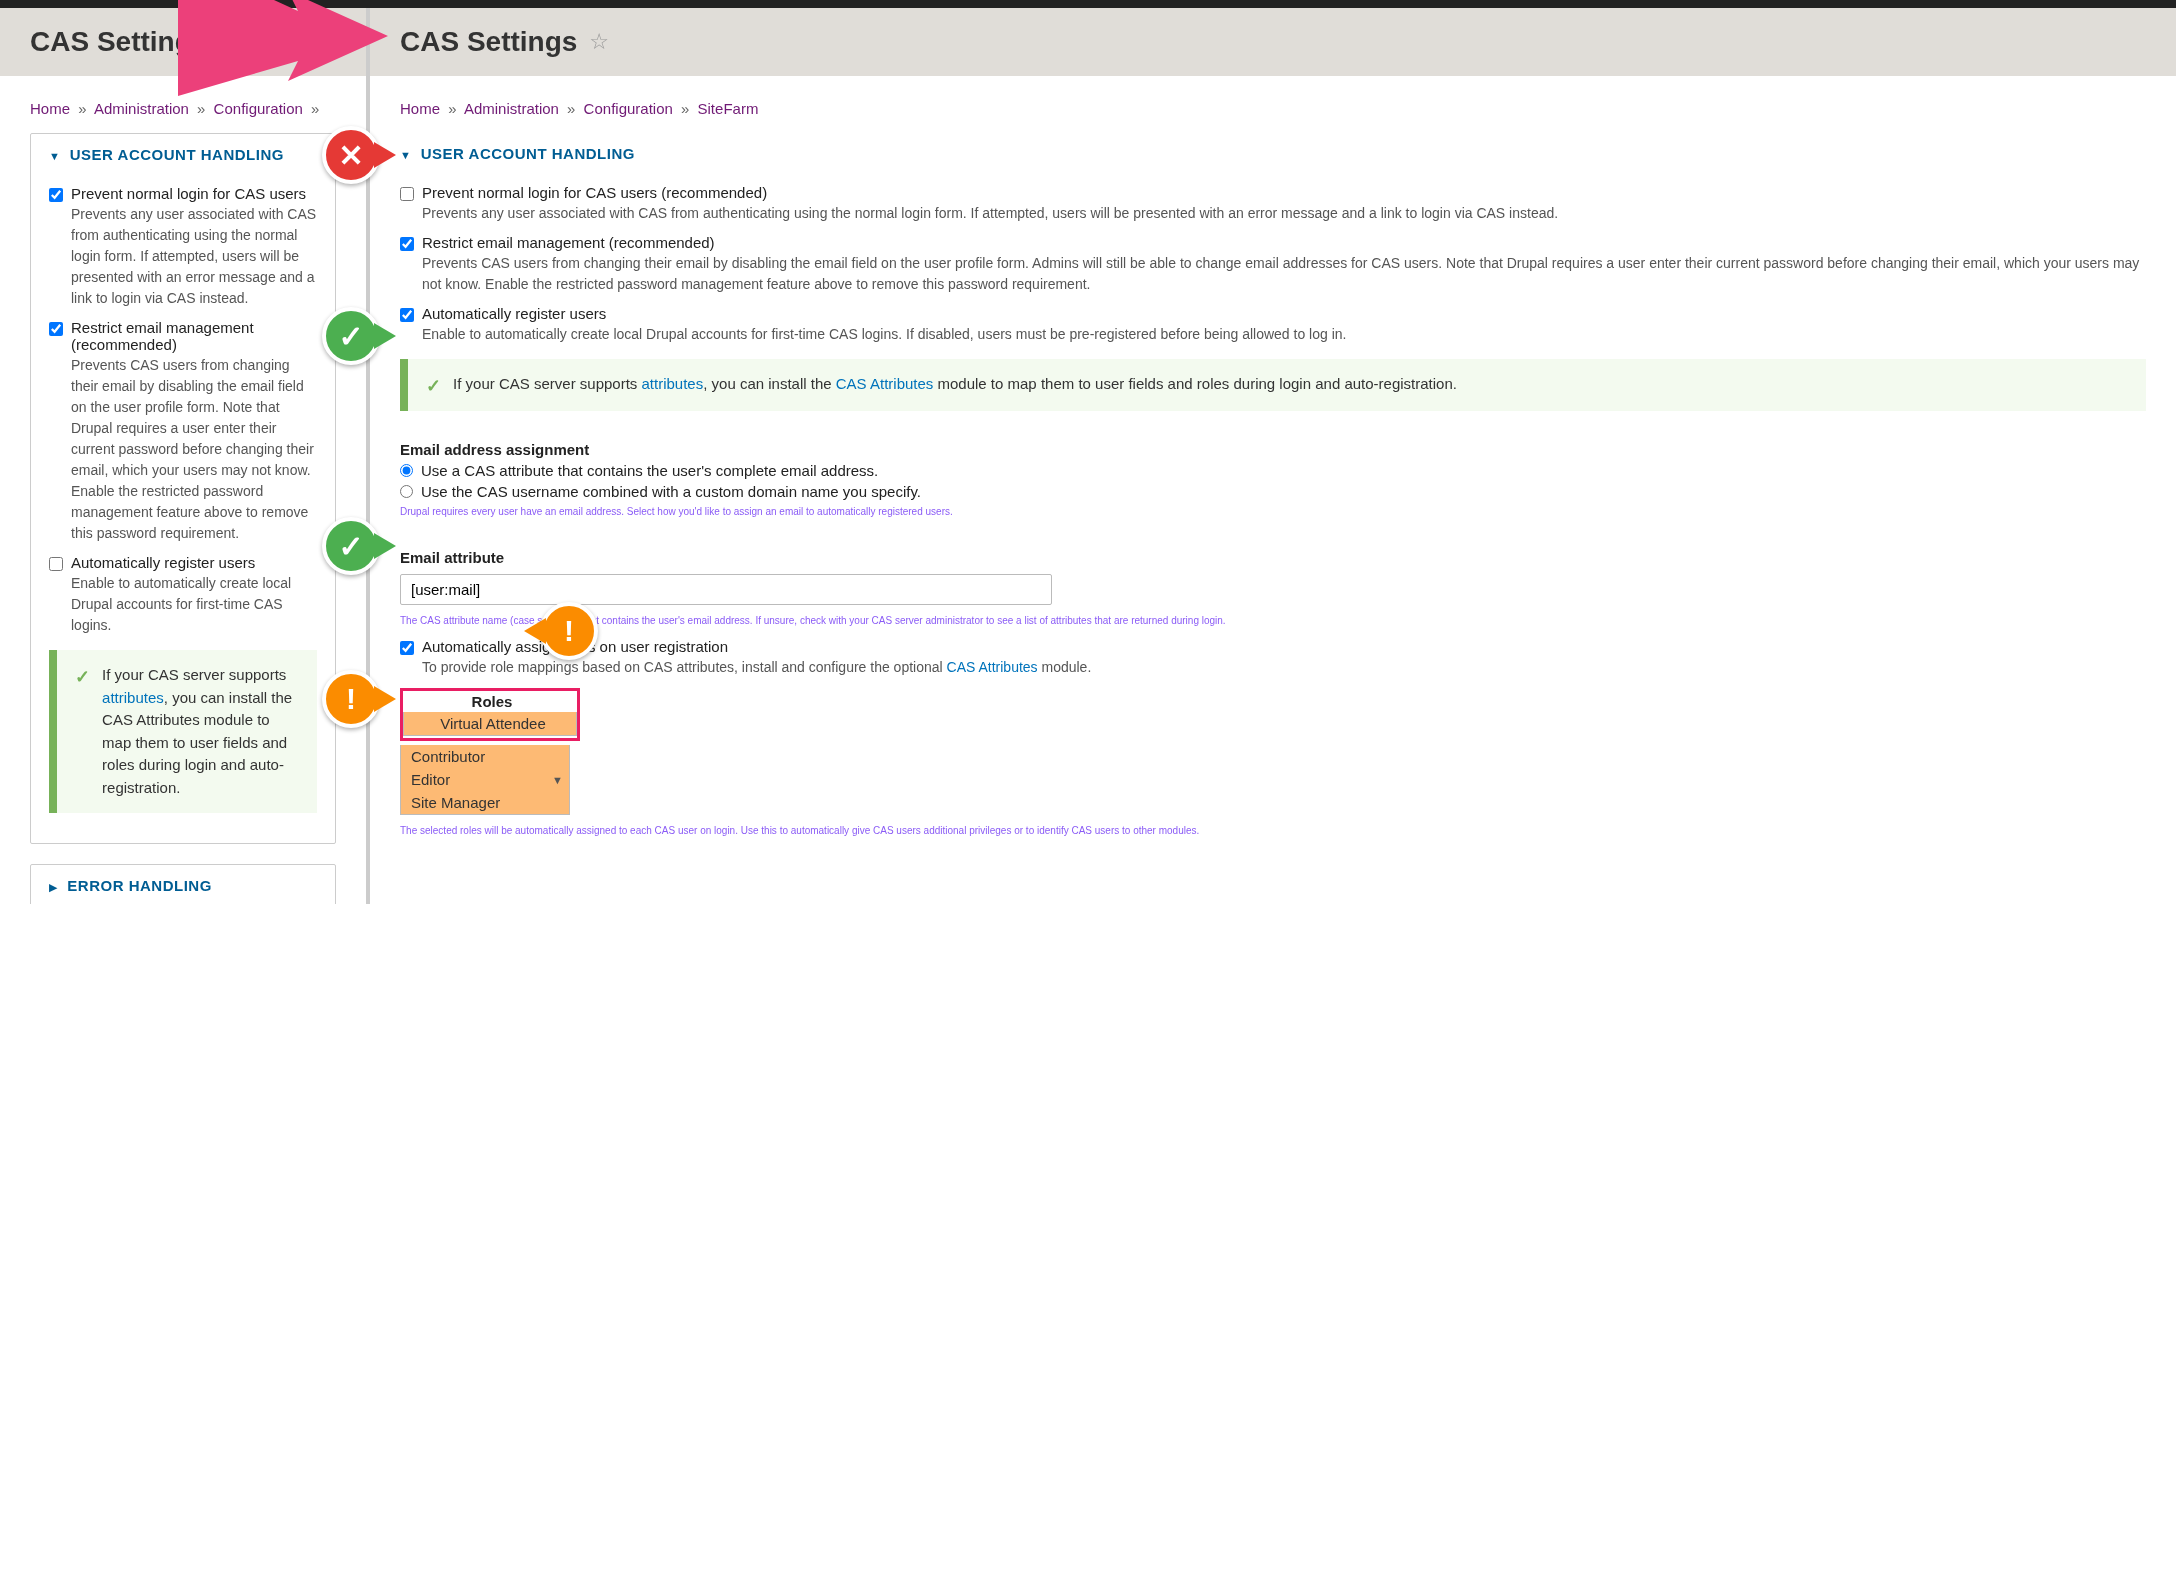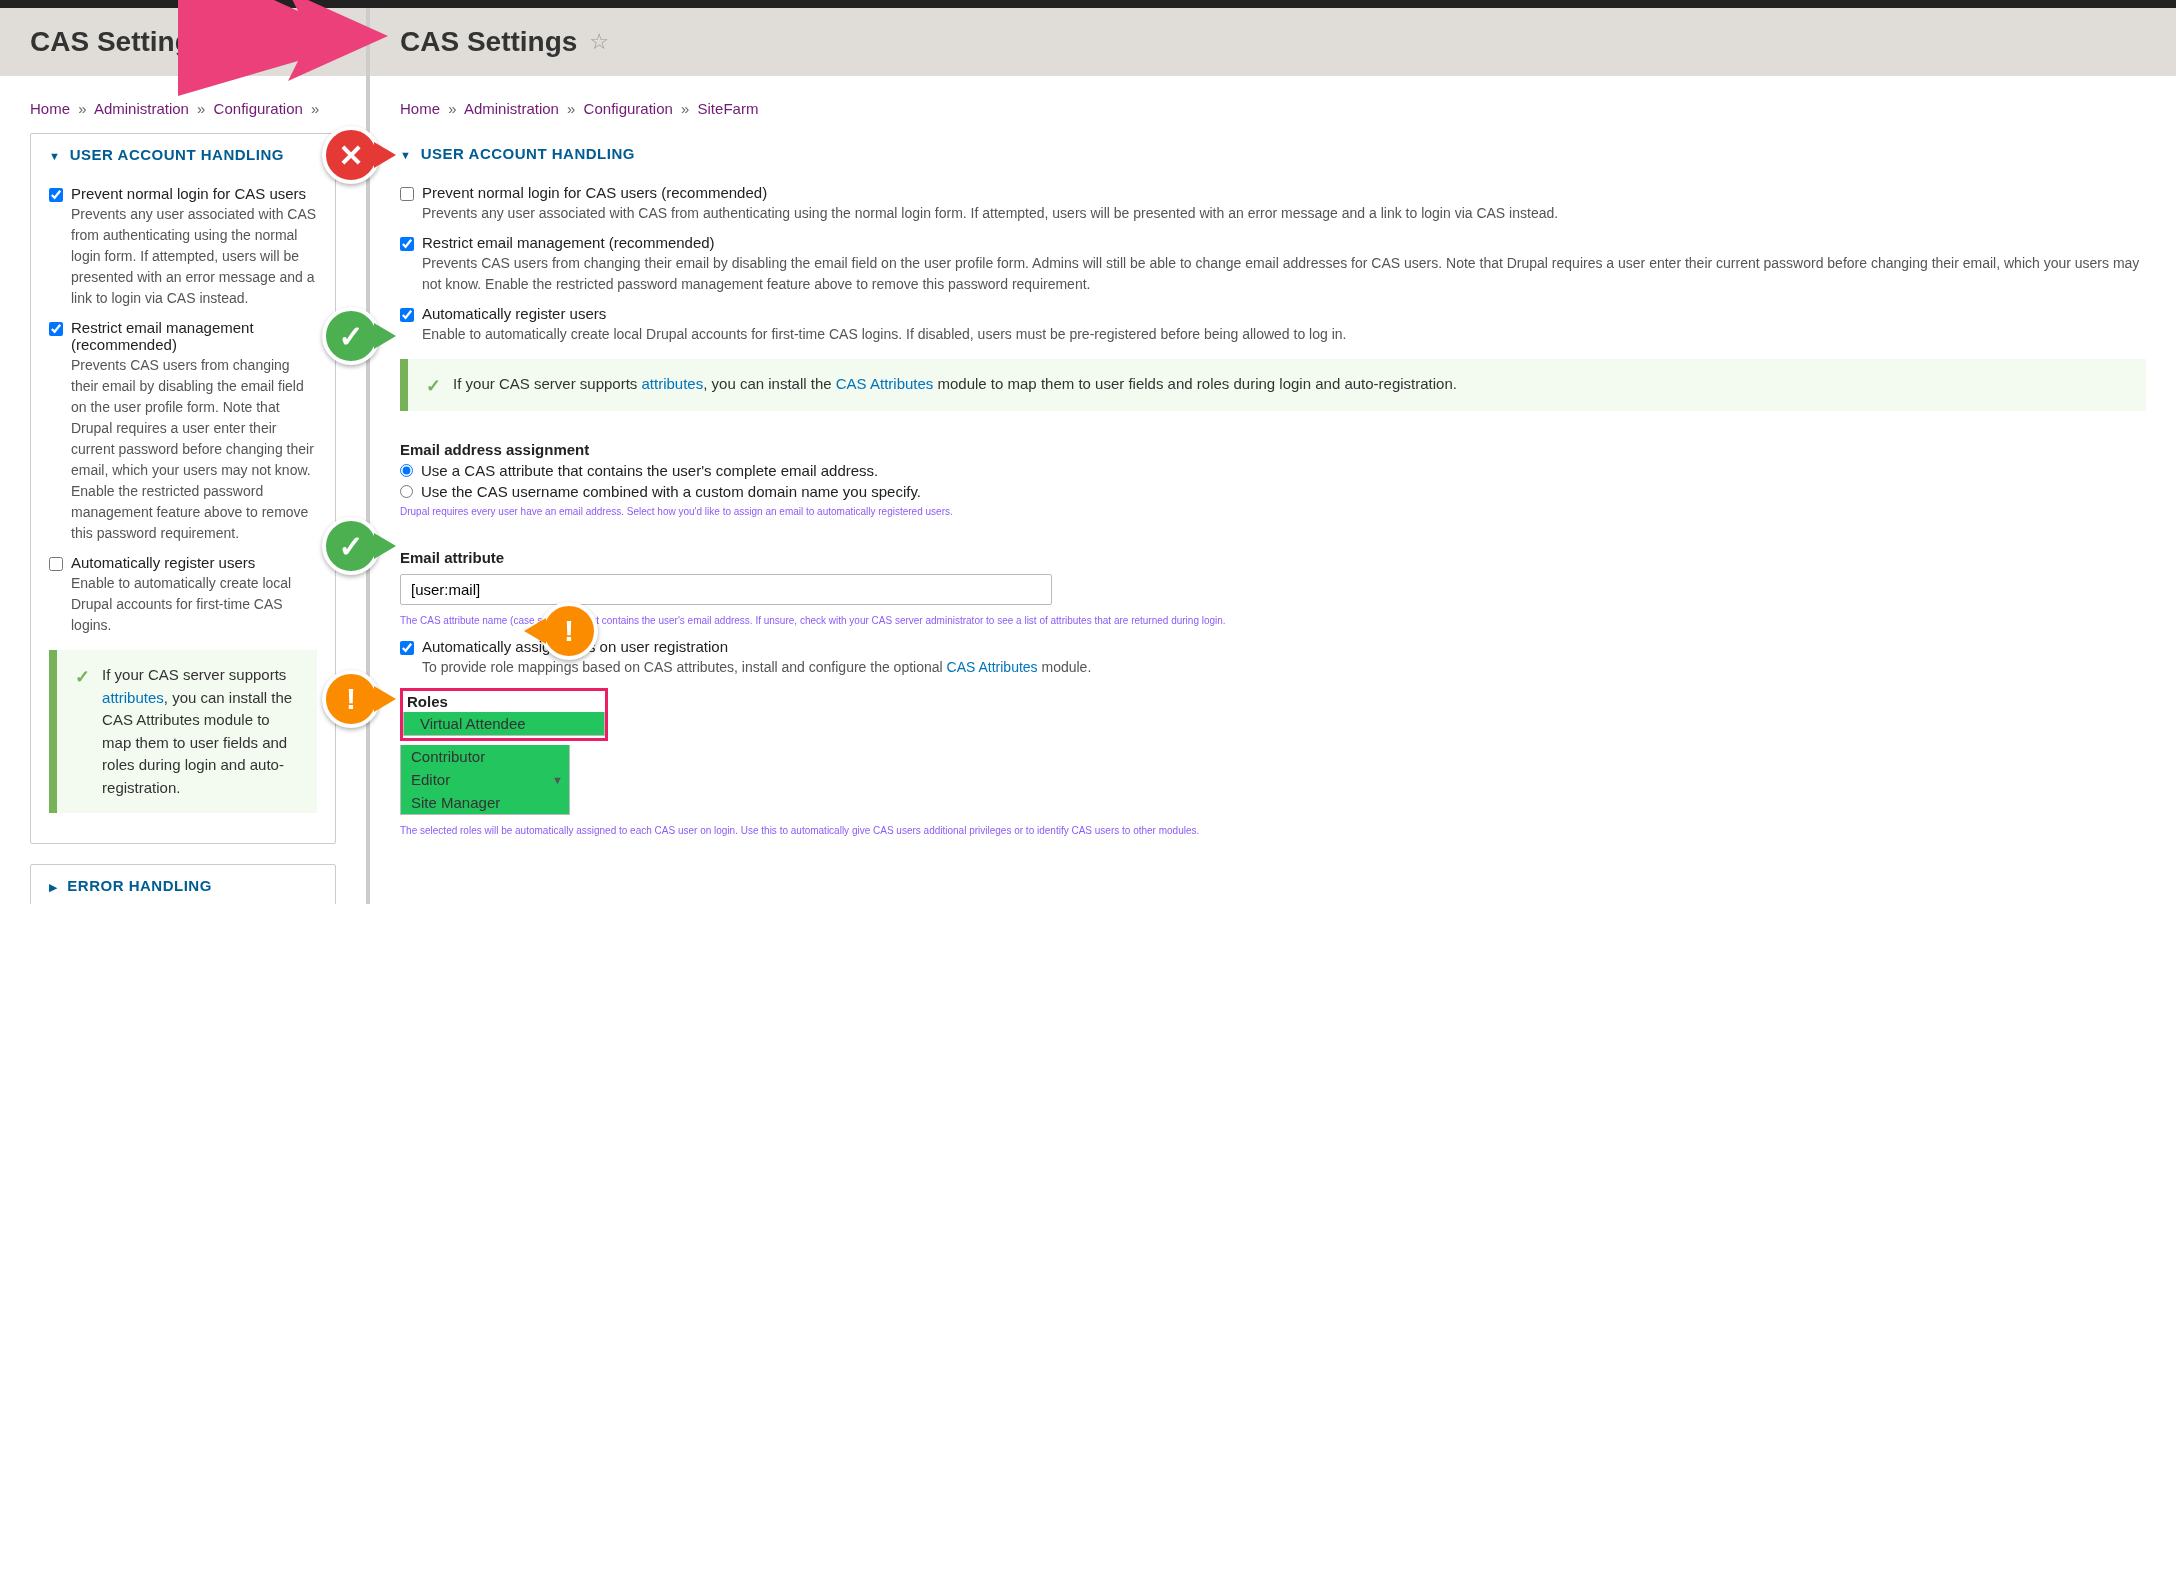--- a/index.html
+++ b/index.html
@@ -27,21 +27,21 @@
 .setting-desc a { color: #0073bb; text-decoration: none; }
 .info-callout { background: #f3faef; border-left: 8px solid #77b259; padding: 14px 18px; margin: 14px 0; display: flex; gap: 12px; align-items: flex-start; }
 .info-callout .check { color: #77b259; font-size: 18px; font-weight: bold; margin-top: 2px; }
 .info-callout .txt { color: #333; font-size: 15px; line-height: 1.5; }
 .info-callout .txt a { color: #0073bb; text-decoration: none; }
 .sub-heading { font-weight: 700; color: #222; font-size: 15px; margin: 30px 0 4px; }
 .radio-row { display: flex; align-items: center; gap: 8px; margin: 4px 0; }
 .radio-row label { color: #222; font-size: 15px; }
 .help-text { color: #8b5cf6; font-size: 10px; line-height: 1.5; margin: 4px 0 10px; }
 .text-input { width: 652px; padding: 6px 10px; font-size: 15px; border: 1px solid #bbb; border-radius: 2px; margin: 4px 0; }
-.roles-box { border: 1px solid #bbb; width: 170px; background: #22c55e; font-size: 15px; position: relative; margin-top: 4px; }
+.roles-box { border: 1px solid #bbb; width: 170px; background: #fdba74; font-size: 15px; position: relative; margin-top: 4px; }
 .roles-box .role { padding: 3px 10px; }
 .roles-highlight { border: 3px solid #e91e63; padding-bottom: 2px; }
 .pages-label { font-weight: 700; margin: 10px 0 4px; font-size: 15px; }
 .pages-textarea { width: 100%; height: 90px; border: 1px solid #bbb; border-radius: 2px; padding: 6px; font-family: inherit; font-size: 14px; }
 .dropdown-arrow { position: absolute; right: 6px; bottom: 28px; color: #555; font-size: 11px; }
 
 .big-arrow { position: absolute; left: 178px; top: -52px; z-index: 10; }
 
 .badge { position: absolute; z-index: 20; width: 58px; height: 58px; border-radius: 50%; display: flex; align-items: center; justify-content: center; border: 4px solid #fff; box-shadow: 0 2px 4px rgba(0,0,0,0.3); }
 .badge::after { content: ""; position: absolute; right: -20px; top: 50%; margin-top: -13px; border-left: 22px solid; border-top: 13px solid transparent; border-bottom: 13px solid transparent; }
@@ -232,21 +232,21 @@
       <div class="setting">
         <input type="checkbox" checked="" style="">
         <div class="setting-content">
           <div class="setting-label">Automatically assign roles on user registration</div>
           <div class="setting-desc">
             <span>To provide role mappings based on CAS attributes, install and configure the optional </span><a href="#">CAS Attributes</a><span> module.</span>
           </div>
         </div>
       </div>
 
-      <div class="roles-highlight" style="width:208px;">
+      <div class="roles-highlight" style="width:180px;text-align:center;">
         <div class="sub-heading" style="margin:2px 0 2px 4px;">Roles</div>
         <div class="roles-box" style="border-top:none; width:auto; margin:0;">
           <div class="role" style="padding-left:16px;">Virtual Attendee</div>
         </div>
       </div>
       <div class="roles-box" style="border-top:none;">
         <div class="role">Contributor</div>
         <div class="role">Editor</div>
         <div class="role">Site Manager</div>
         <span class="dropdown-arrow">▼</span>

